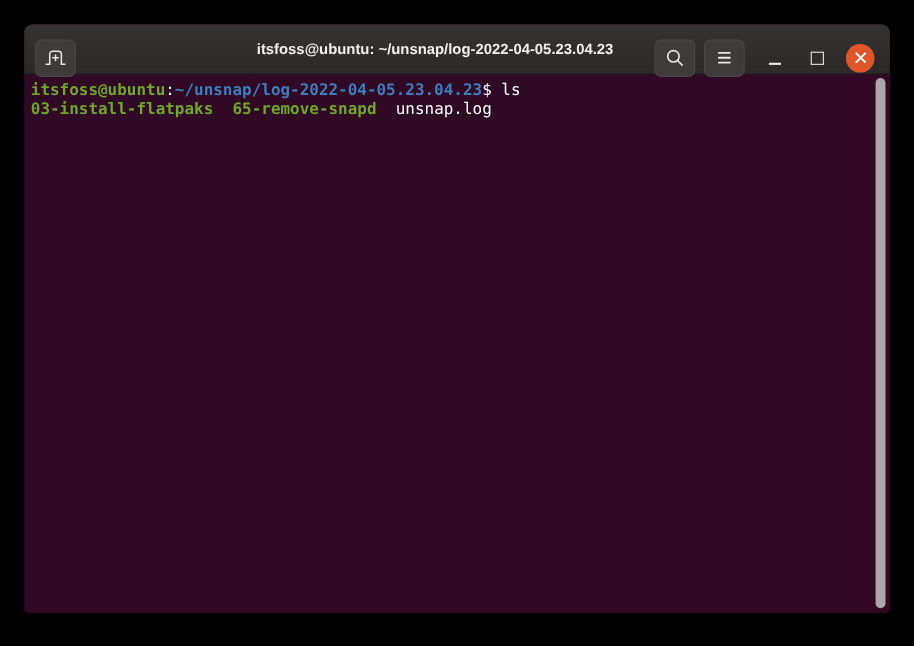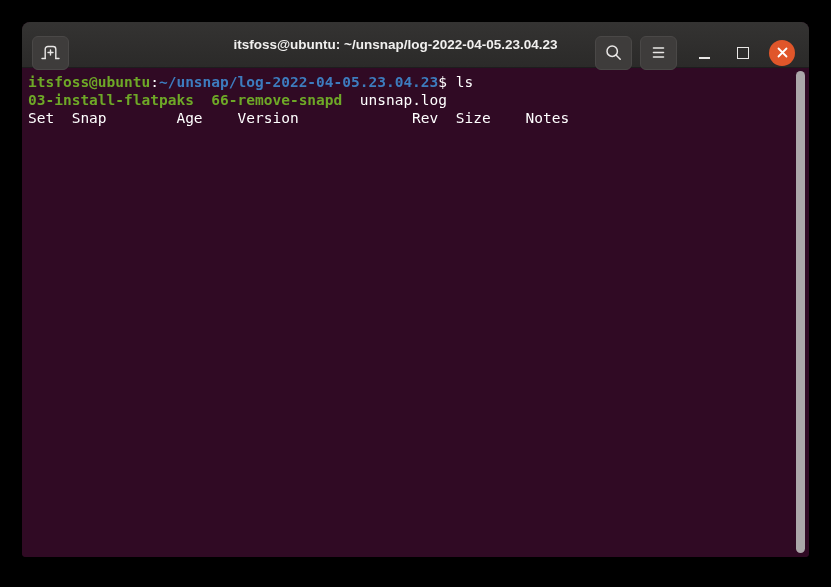--- a/index.html
+++ b/index.html
@@ -167,19 +167,18 @@
             <svg width="11" height="11" viewBox="0 0 11 11" fill="none" stroke="#ffffff" stroke-width="1.8" stroke-linecap="round">
               <path d="M1.5 1.5 L9.5 9.5 M9.5 1.5 L1.5 9.5"></path>
             </svg>
           </span>
         </div>
       </div>
     </div>
 
     <div class="terminal" id="terminal-output">
         <div class="term-line"><span class="seg-green">itsfoss@ubuntu</span><span class="seg-plain">:</span><span class="seg-blue">~/unsnap/log-2022-04-05.23.04.23</span><span class="seg-plain">$ ls</span></div>
-        <div class="term-line"><span class="seg-green">03-install-flatpaks</span><span class="seg-plain">  </span><span class="seg-green">66-remove-snapd</span><span class="seg-plain">  unsnap.log</span></div>
-        <div class="term-line"><span class="seg-plain">Set  Snap        Age    Version             Rev  Size    Notes</span></div>
+        <div class="term-line"><span class="seg-green">03-install-flatpaks</span><span class="seg-plain">  </span><span class="seg-green">65-remove-snapd</span><span class="seg-plain">  unsnap.log</span></div>
       </div>
 
     <div class="term-scrollbar"></div>
   </div>
 </div>
 
 </body></html>

